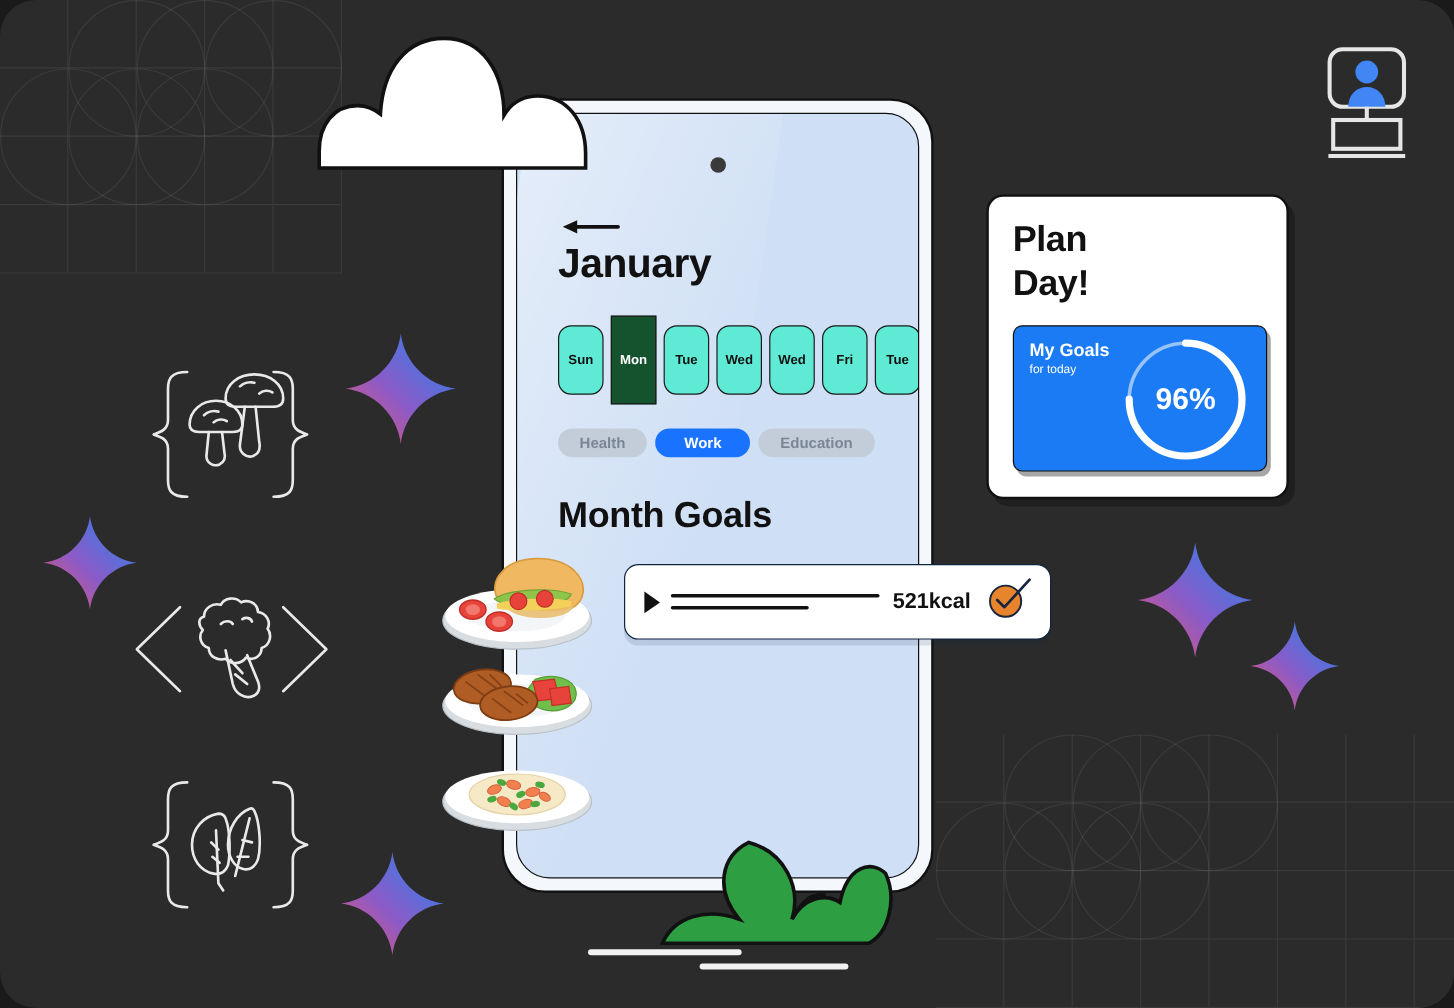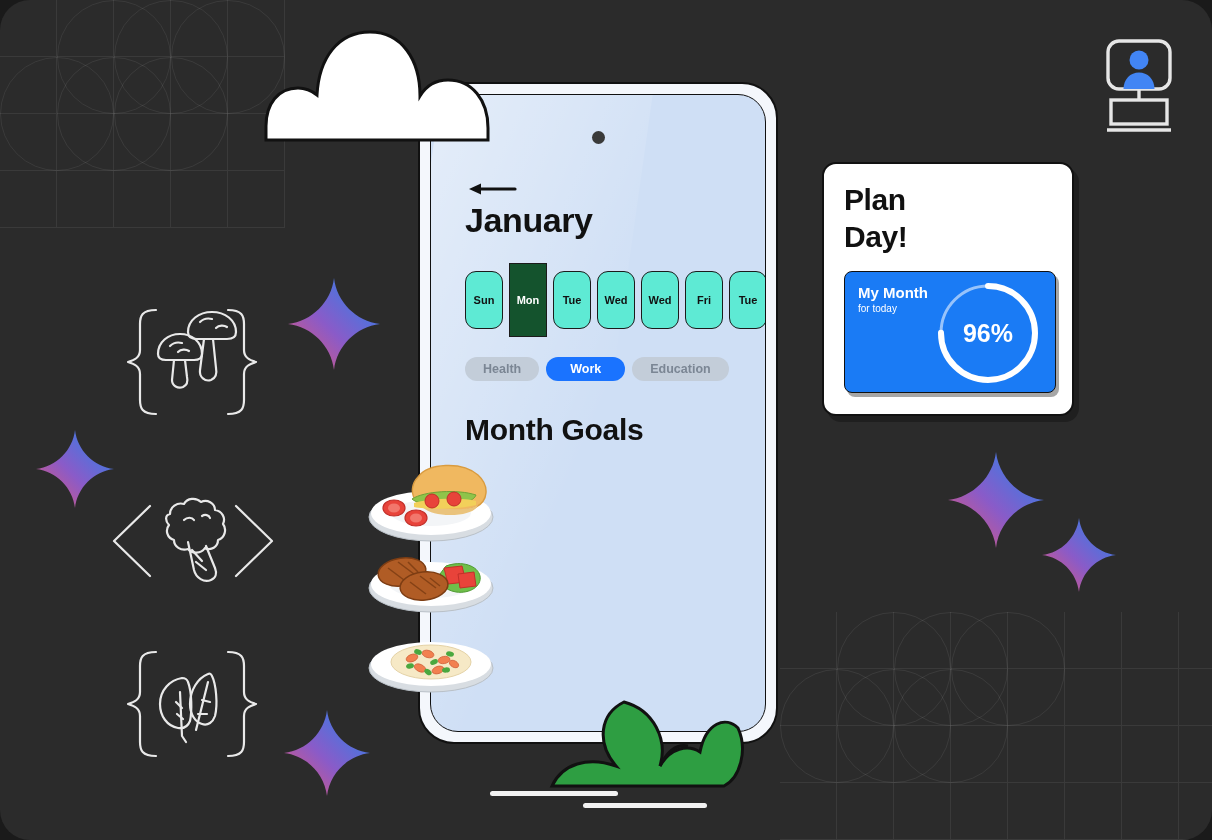--- a/index.html
+++ b/index.html
@@ -460,20 +460,32 @@
   </div>
 
   <div id="plant">
     <svg width="200" height="98" viewBox="0 0 200 98">
       <path d="M4 92 C14 70 40 62 68 72 C48 48 52 20 76 8 C106 16 120 46 112 72 C122 54 140 50 152 58 C158 28 178 22 190 34 C200 56 192 84 176 92 Z" fill="#2e9e42" stroke="#111" stroke-width="3"></path>
       <path d="M112 72 C120 56 130 50 140 52" fill="none" stroke="#111" stroke-width="3"></path>
     </svg>
   </div>
 
   <div id="meal-list">
+      <div class="meal-row">
+        <div class="play-tri"></div>
+        <div class="meal-bars">
+          <div class="bar long"></div>
+          <div class="bar short"></div>
+        </div>
+        <div class="meal-kcal">521kcal</div>
+        <div class="meal-badge"><svg width="40" height="40" viewBox="0 0 40 40">
+            <circle cx="17" cy="22" r="13" fill="#e8852c" stroke="#16243d" stroke-width="1.6"></circle>
+            <path d="M10 21 L16 27 L37 4" fill="none" stroke="#16243d" stroke-width="2.2" stroke-linecap="round" stroke-linejoin="round"></path>
+          </svg></div>
+      </div>
     </div>
 
   <div id="plate-layer">
       <div class="plate" style="left: 366px; top: 455px;"><svg width="130" height="90" viewBox="0 0 130 90">
           <ellipse cx="65" cy="62" rx="62" ry="24" fill="#d8dde2" stroke="#b9c0c7" stroke-width="1"></ellipse>
           <ellipse cx="65" cy="58" rx="60" ry="22" fill="#ffffff"></ellipse>
           <ellipse cx="65" cy="58" rx="40" ry="13" fill="#f3f5f7"></ellipse>
           <path d="M52 22 C62 8 96 6 112 20 C124 31 122 46 110 52 C92 60 58 56 50 46 C44 38 46 28 52 22Z" fill="#f0b860" stroke="#d99b3f" stroke-width="1.4"></path>
           <path d="M50 44 C64 54 98 58 112 50 C110 56 100 60 84 60 C66 60 54 54 50 44Z" fill="#eac37c"></path>
           <path d="M46 44 C58 36 92 34 110 40 C108 46 96 50 80 50 C62 50 50 48 46 44Z" fill="#8fc44a" stroke="#6fa336" stroke-width="1"></path>
@@ -524,21 +536,21 @@
             <ellipse cx="80" cy="50" rx="4" ry="2.6" transform="rotate(-5 80 50)"></ellipse>
           </g>
         </svg></div>
     </div>
 
   <div id="good-card">
     <div id="good-title">Plan
 Day!</div>
     <div id="plan-box">
       <div id="plan-label">
-        <span>My Month</span>
+        <span>My Goals</span>
         <span class="sub">for today</span>
       </div>
       <div id="plan-ring">
         <svg width="110" height="110" viewBox="0 0 110 110">
           <circle id="ring-track" cx="55" cy="55" r="47" fill="none" stroke="rgba(255,255,255,0.55)" stroke-width="3"></circle>
           <circle id="ring-prog" cx="55" cy="55" r="47" fill="none" stroke="#ffffff" stroke-width="6" stroke-linecap="round" transform="rotate(-90 55 55)" stroke-dasharray="295.3097094374406" stroke-dashoffset="73.82742735936014"></circle>
         </svg>
       </div>
       <div id="plan-pct">96%</div>
     </div>

